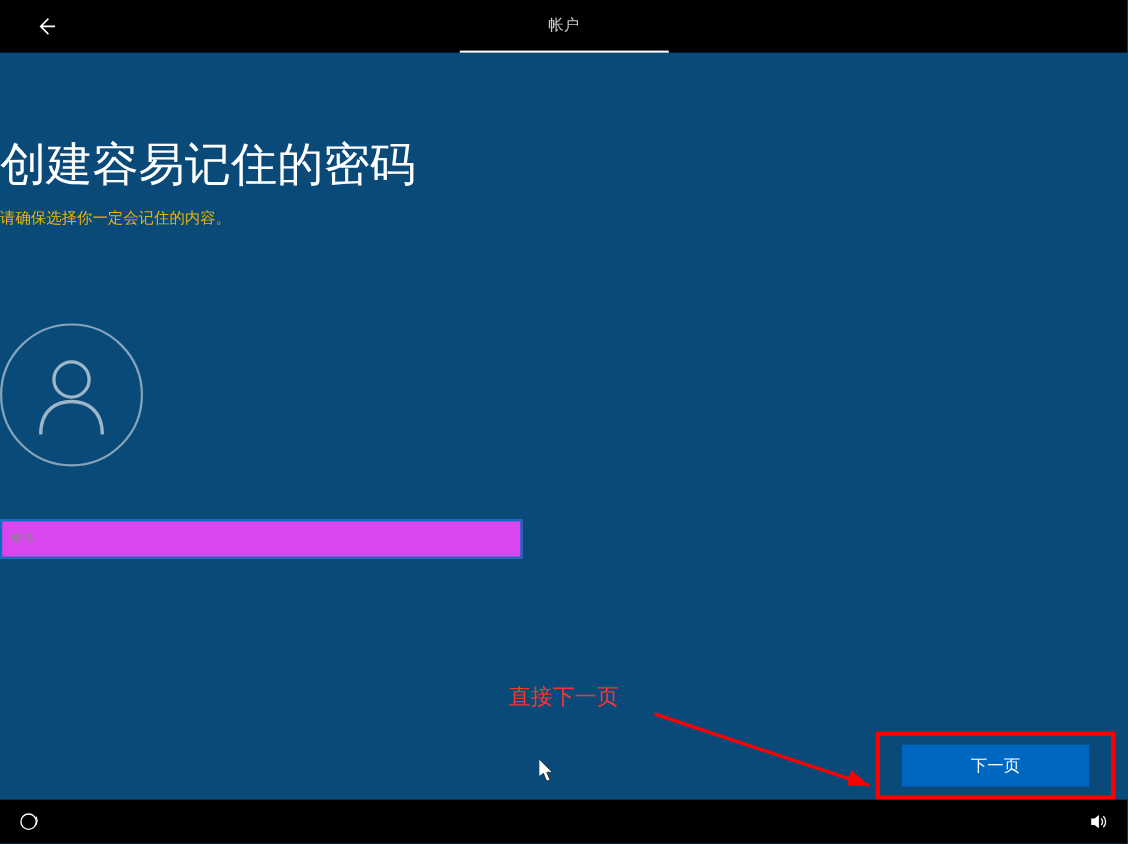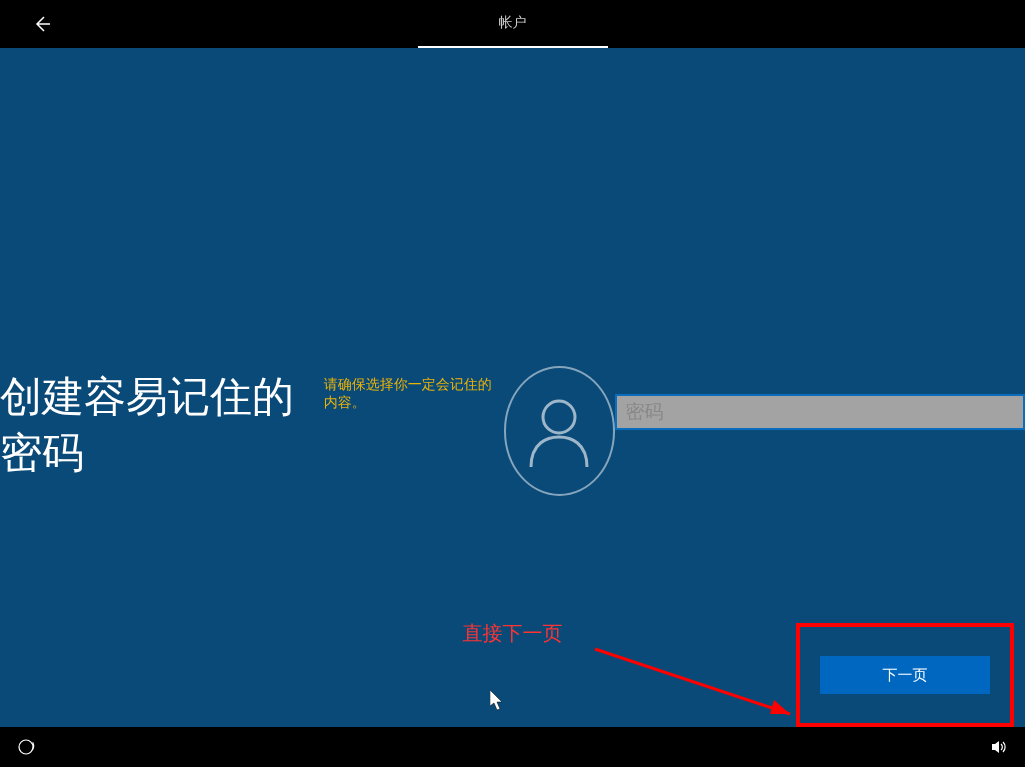--- a/index.html
+++ b/index.html
@@ -36,22 +36,22 @@
       width: 190px;
       text-align: center;
       font-size: 14px;
       padding: 14px 0;
       border-bottom: 2px solid #fff;
     }
     .content {
       background: #0a4a78;
       height: calc(100% - 48px - 40px);
       display: flex;
-      flex-direction: row;
-      align-items: center;
+      flex-direction: column;
+      align-items: flex-start;
       position: relative;
     }
     .title {
       color: #fff;
       font-weight: 300;
       font-size: 42px;
       margin-top: 74px;
     }
     .subtitle {
       color: #eab308;
@@ -66,22 +66,22 @@
       margin-top: 86px;
       display: flex;
       align-items: center;
       justify-content: center;
     }
     .password-input {
       margin-top: 48px;
       width: 475px;
       height: 36px;
       border: 2px solid #0a6ebd;
-      background: #a3a3a3;
-      font-size: 19px;
+      background: #d946ef;
+      font-size: 10px;
       padding: 0 8px;
       outline: none;
       color: #333;
     }
     .password-input::placeholder { color: #888; }
     .direct-label {
       color: #ff3333;
       font-size: 20px;
       position: absolute;
       top: 572px;
@@ -94,21 +94,21 @@
       left: 590px;
       width: 214px;
       height: 82px;
       pointer-events: none;
     }
     .next-highlight {
       position: absolute;
       right: 11px;
       bottom: 0px;
       border: 4px solid #ff0000;
-      padding: 29px 20px;
+      padding: 8px 20px;
     }
     .next-btn {
       background: #0067c0;
       color: #fff;
       border: none;
       font-size: 15px;
       width: 170px;
       height: 38px;
       cursor: pointer;
     }

